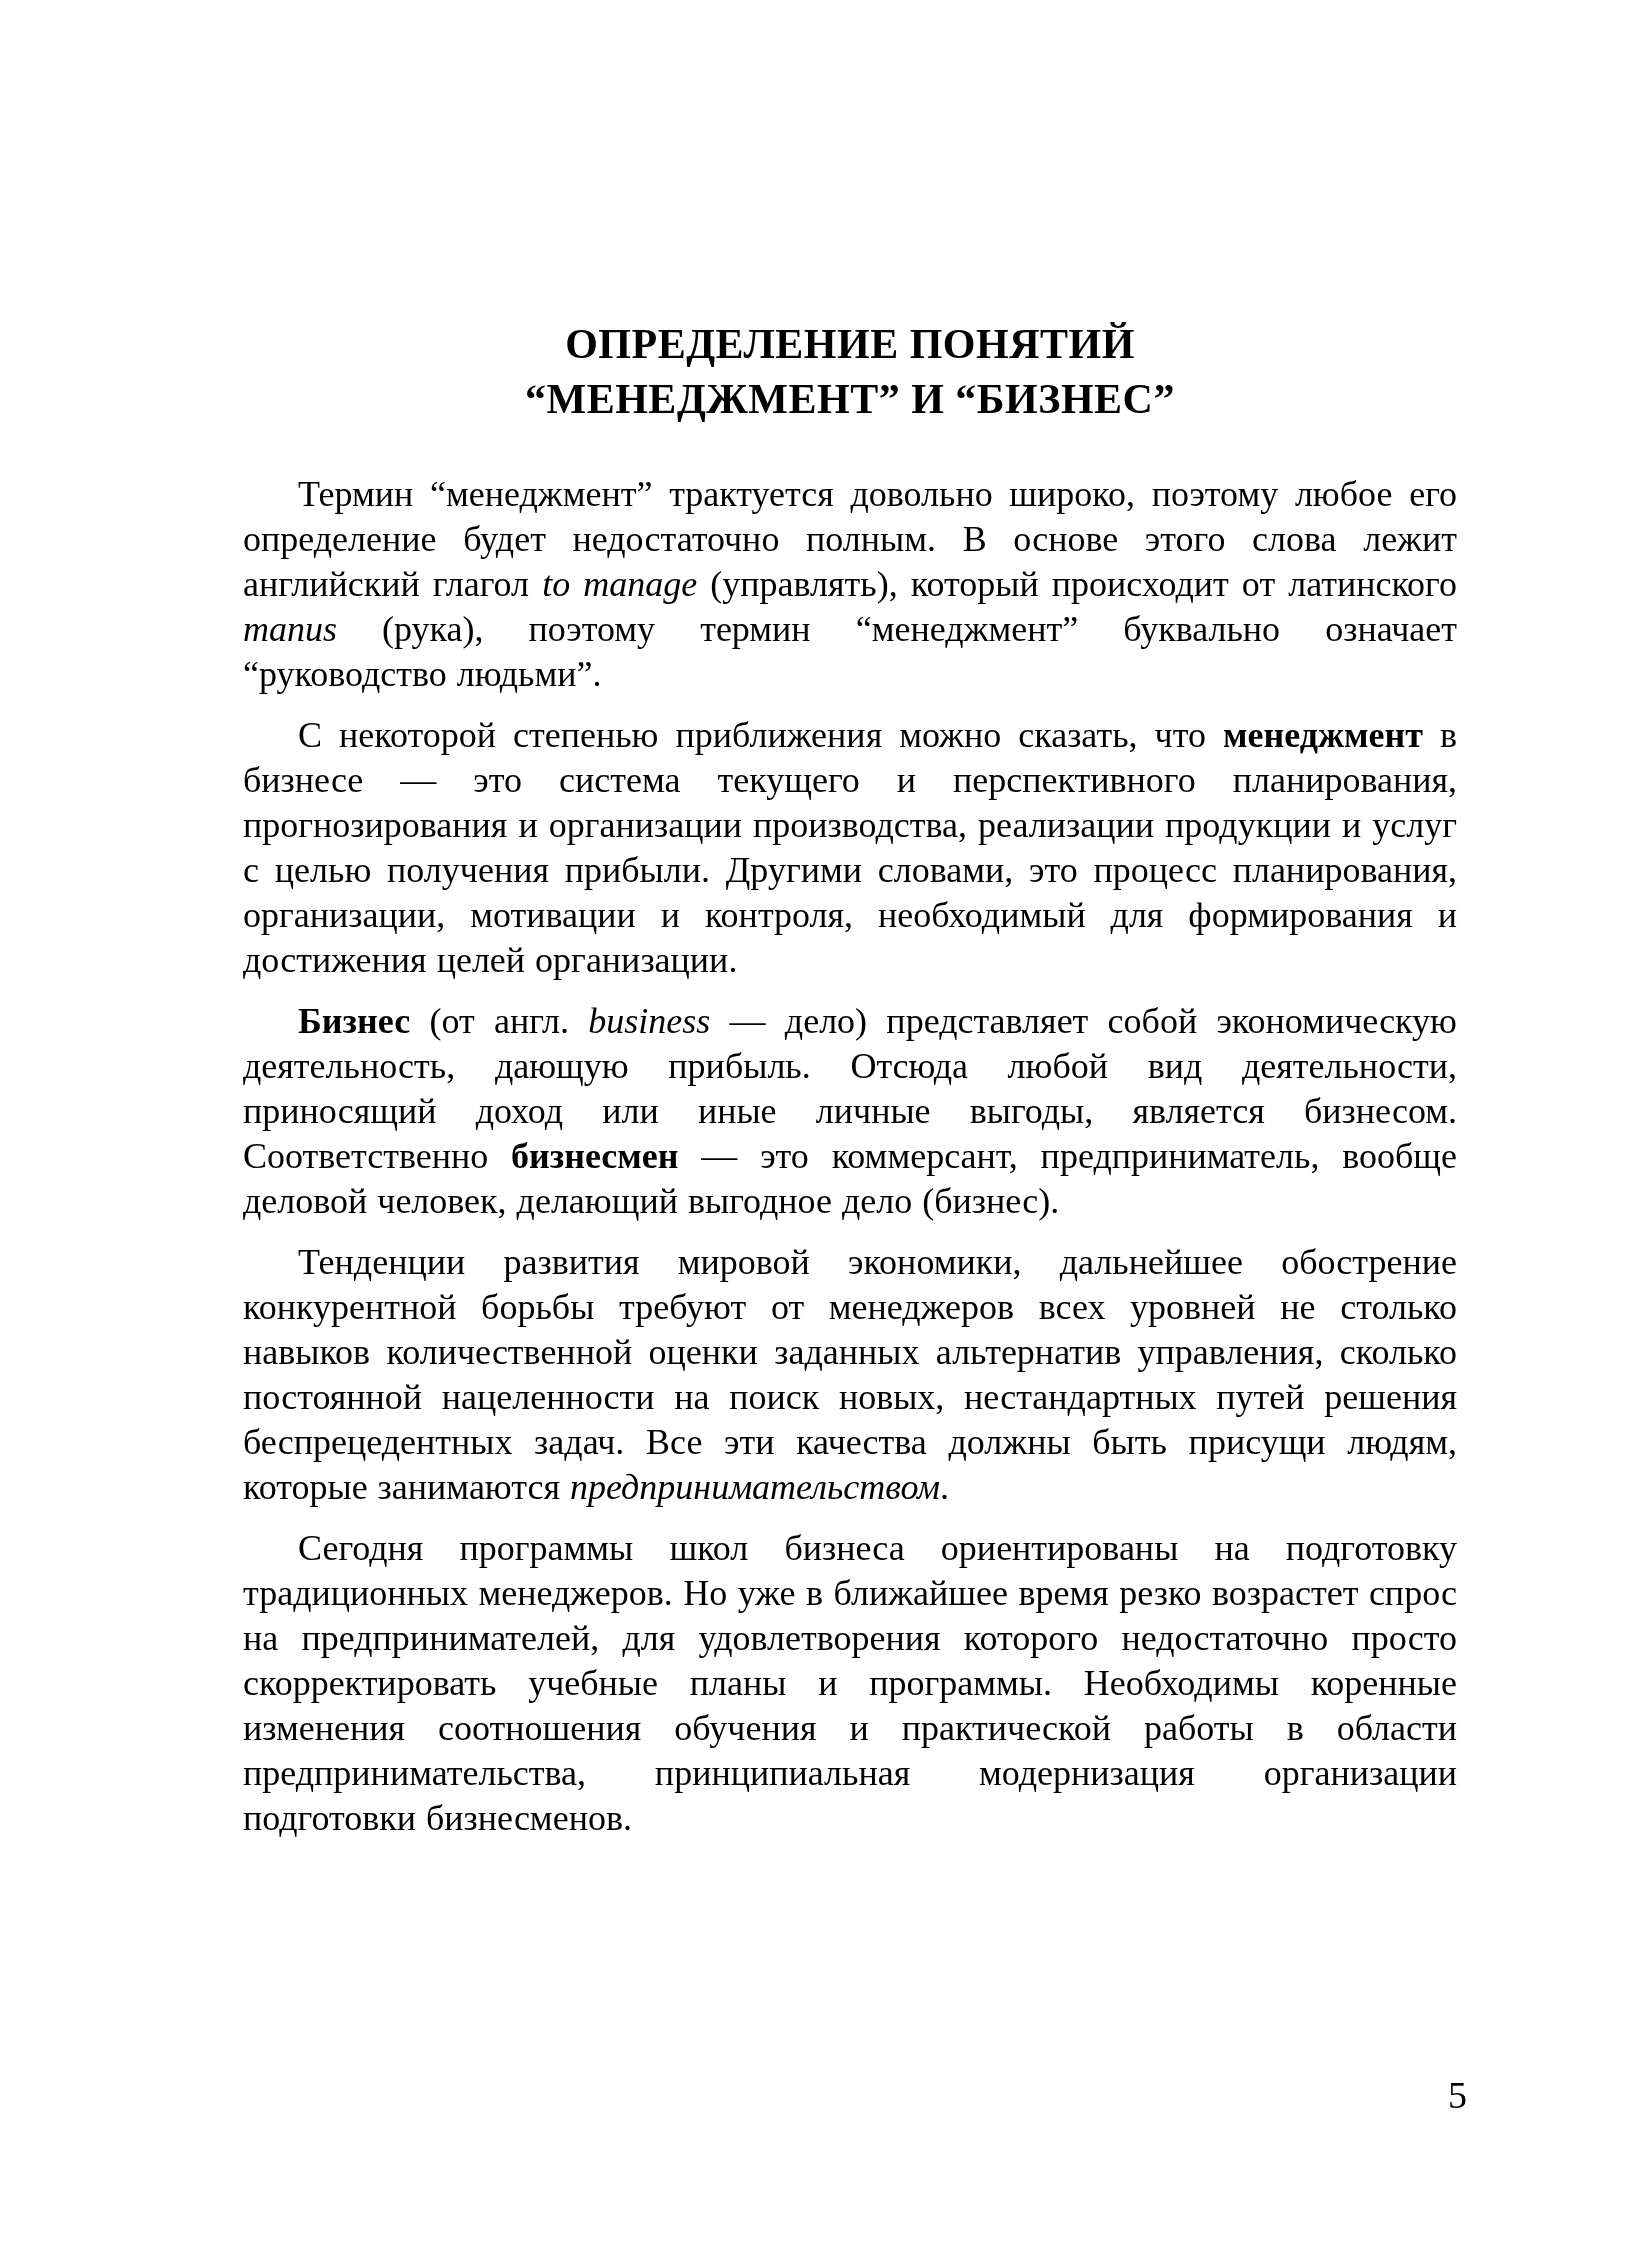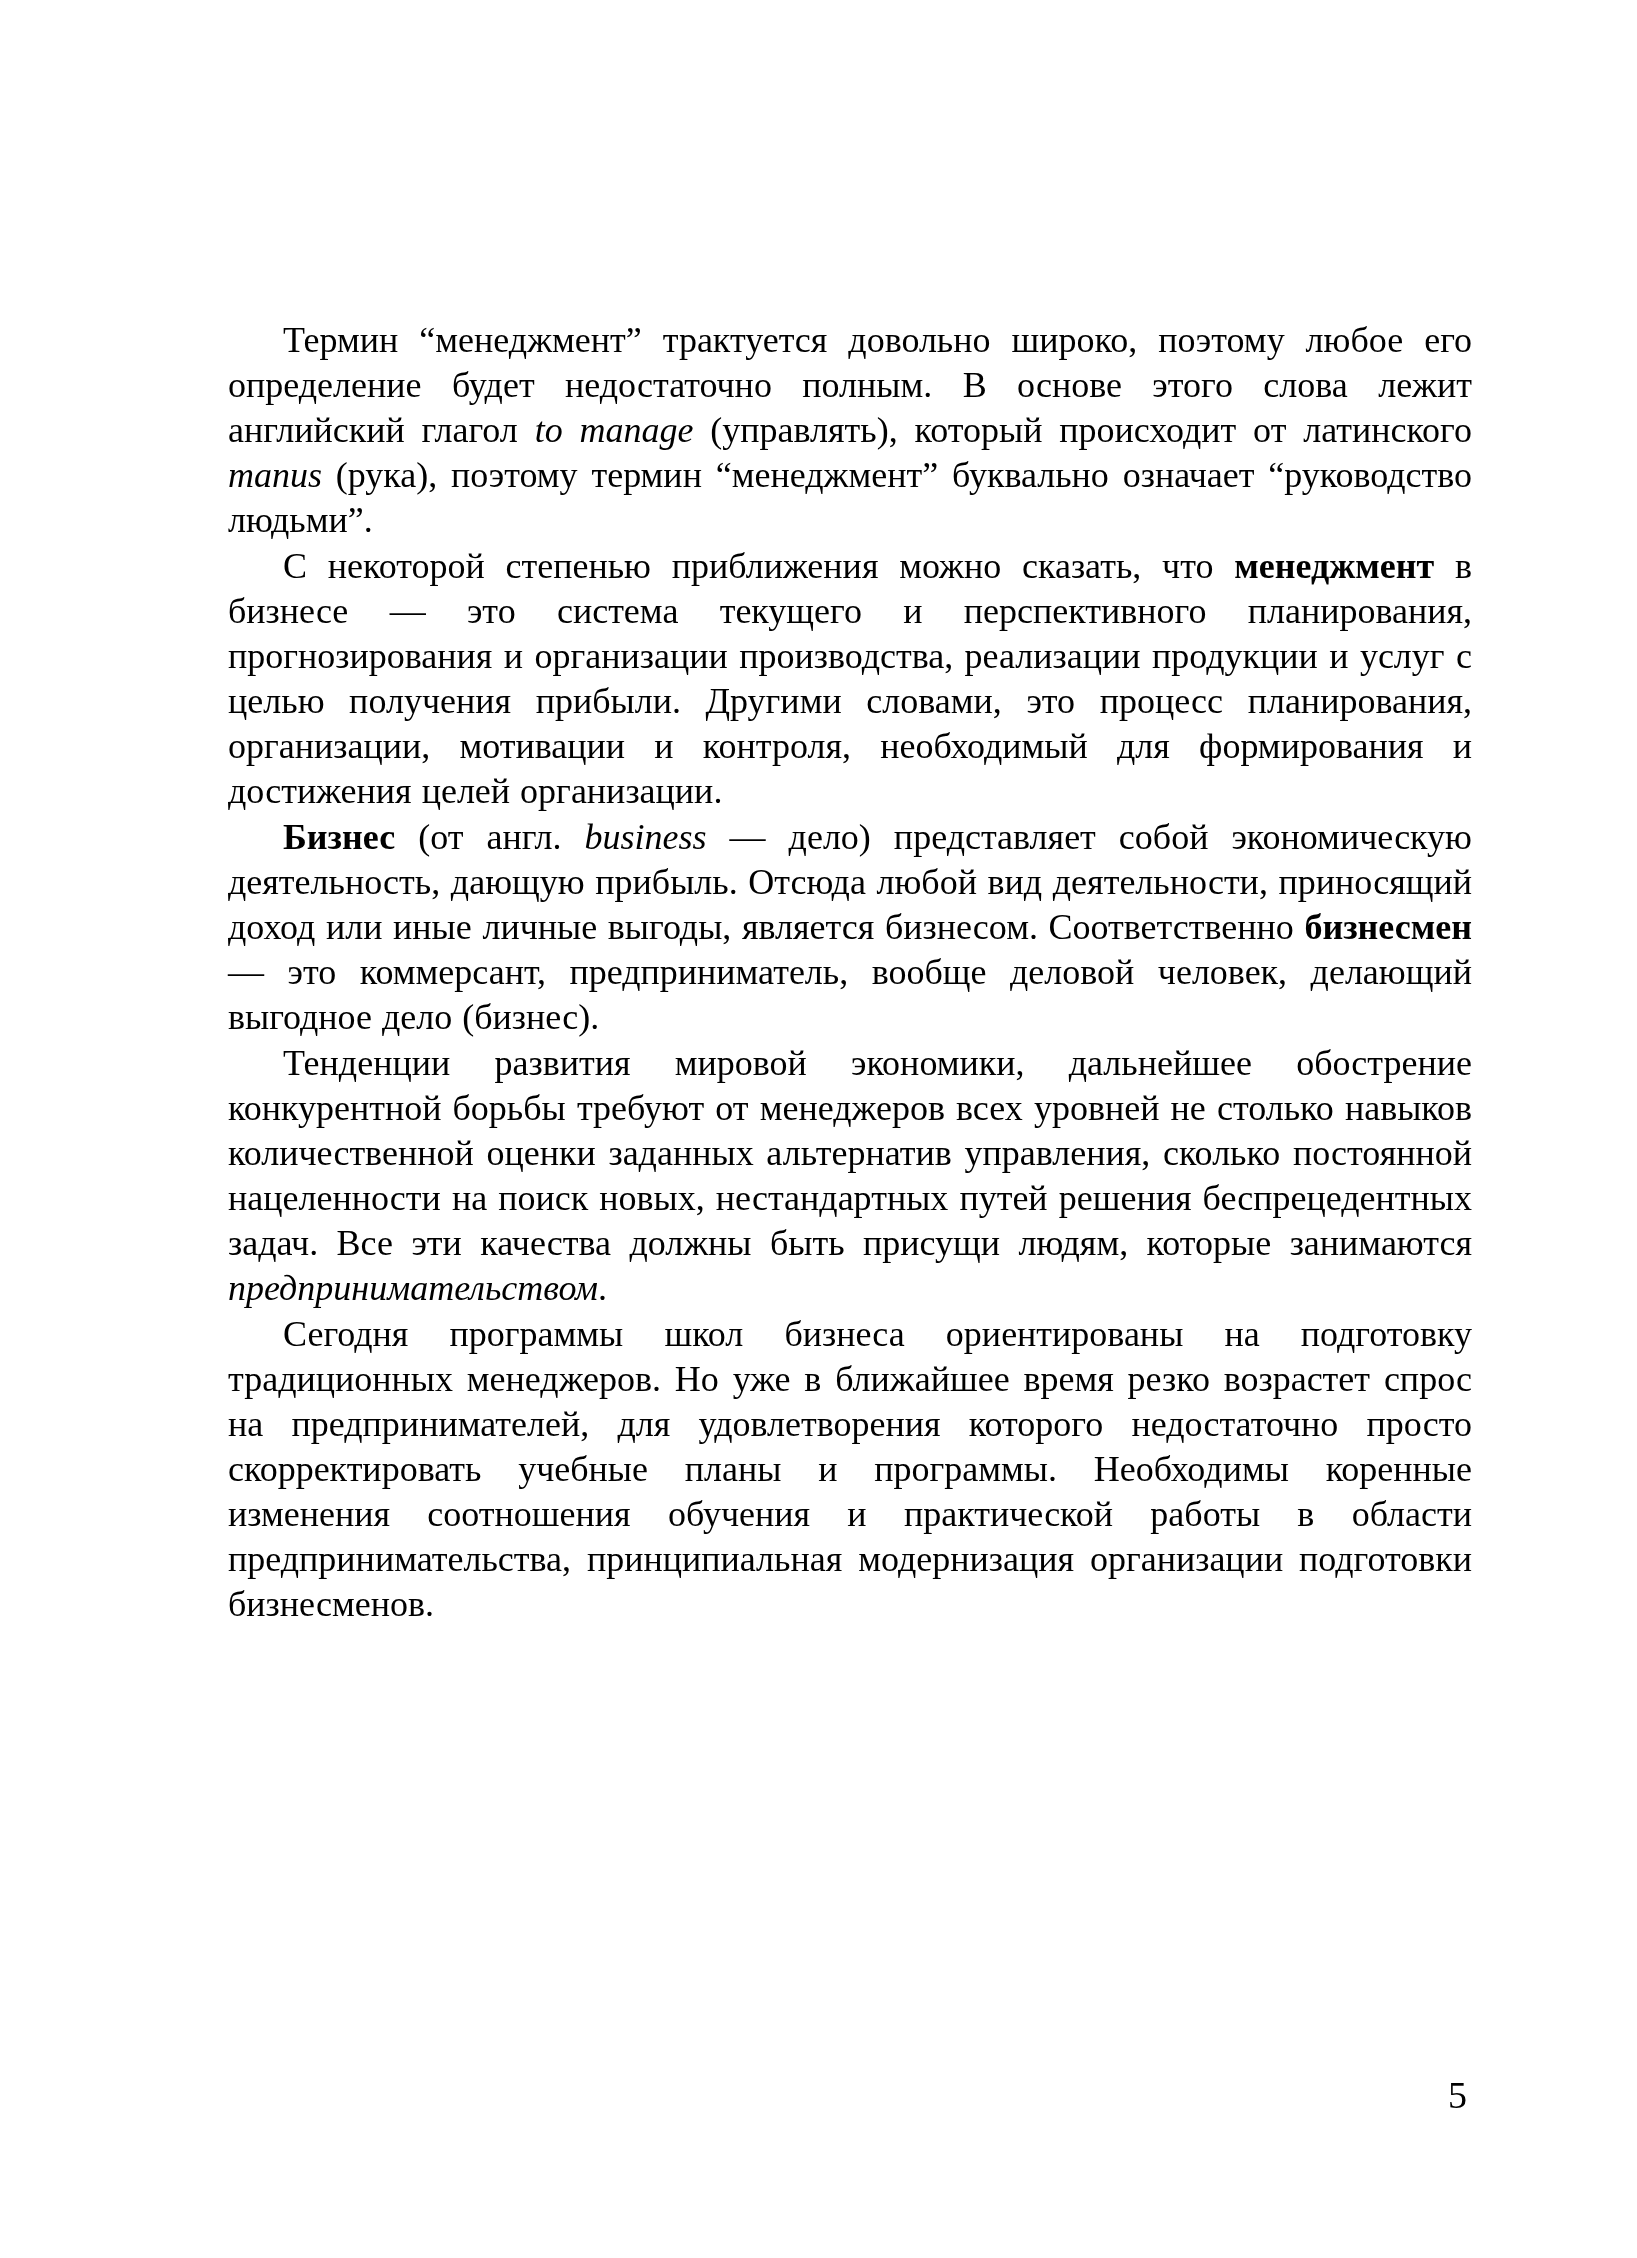--- a/index.html
+++ b/index.html
@@ -24,21 +24,21 @@
   }
   .title {
     margin: 0 0 44px 0;
     text-align: center;
     font-size: 42px;
     font-weight: bold;
     line-height: 1.32;
     letter-spacing: 0.5px;
   }
   .body-text p.para {
-    margin: 1px;
+    margin: 16px;
     font-size: 36px;
     line-height: 45px;
     text-align: justify;
     text-indent: 55px;
     word-spacing: 1px;
   }
   .body-text p.para span.i {
     font-style: italic;
   }
   .body-text p.para span.bi {
@@ -50,20 +50,21 @@
     bottom: 145px;
     font-size: 38px;
     line-height: 1;
   }
 </style>
 </head>
 <body>
 
 <div class="page">
   <div class="content">
+    <h1 class="title"><span>ОПРЕДЕЛЕНИЕ ПОНЯТИЙ</span><br><span>“МЕНЕДЖМЕНТ” И “БИЗНЕС”</span></h1>
     <div class="body-text" id="paragraphs">
         <p class="para"><span>Термин “менеджмент” трактуется довольно широко, поэтому любое его определение будет недостаточно полным. В основе этого слова лежит английский глагол </span><span class="i">to manage</span><span> (управлять), который происходит от латинского </span><span class="i">manus</span><span> (рука), поэтому термин “менеджмент” буквально означает “руководство людьми”.</span></p>
         <p class="para"><span>С некоторой степенью приближения можно сказать, что </span><span class="bi">менеджмент</span><span> в бизнесе — это система текущего и перспективного планирования, прогнозирования и организации производства, реализации продукции и услуг с целью получения прибыли. Другими словами, это процесс планирования, организации, мотивации и контроля, необходимый для формирования и достижения целей организации.</span></p>
         <p class="para"><span class="bi">Бизнес</span><span> (от англ. </span><span class="i">business</span><span> — дело) представляет собой экономическую деятельность, дающую прибыль. Отсюда любой вид деятельности, приносящий доход или иные личные выгоды, является бизнесом. Соответственно </span><span class="bi">бизнесмен</span><span> — это коммерсант, предприниматель, вообще деловой человек, делающий выгодное дело (бизнес).</span></p>
         <p class="para"><span>Тенденции развития мировой экономики, дальнейшее обострение конкурентной борьбы требуют от менеджеров всех уровней не столько навыков количественной оценки заданных альтернатив управления, сколько постоянной нацеленности на поиск новых, нестандартных путей решения беспрецедентных задач. Все эти качества должны быть присущи людям, которые занимаются </span><span class="i">предпринимательством</span><span>.</span></p>
         <p class="para"><span>Сегодня программы школ бизнеса ориентированы на подготовку традиционных менеджеров. Но уже в ближайшее время резко возрастет спрос на предпринимателей, для удовлетворения которого недостаточно просто скорректировать учебные планы и программы. Необходимы коренные изменения соотношения обучения и практической работы в области предпринимательства, принципиальная модернизация организации подготовки бизнесменов.</span></p>
       </div>
   </div>
   <div class="page-number">5</div>
 </div>

